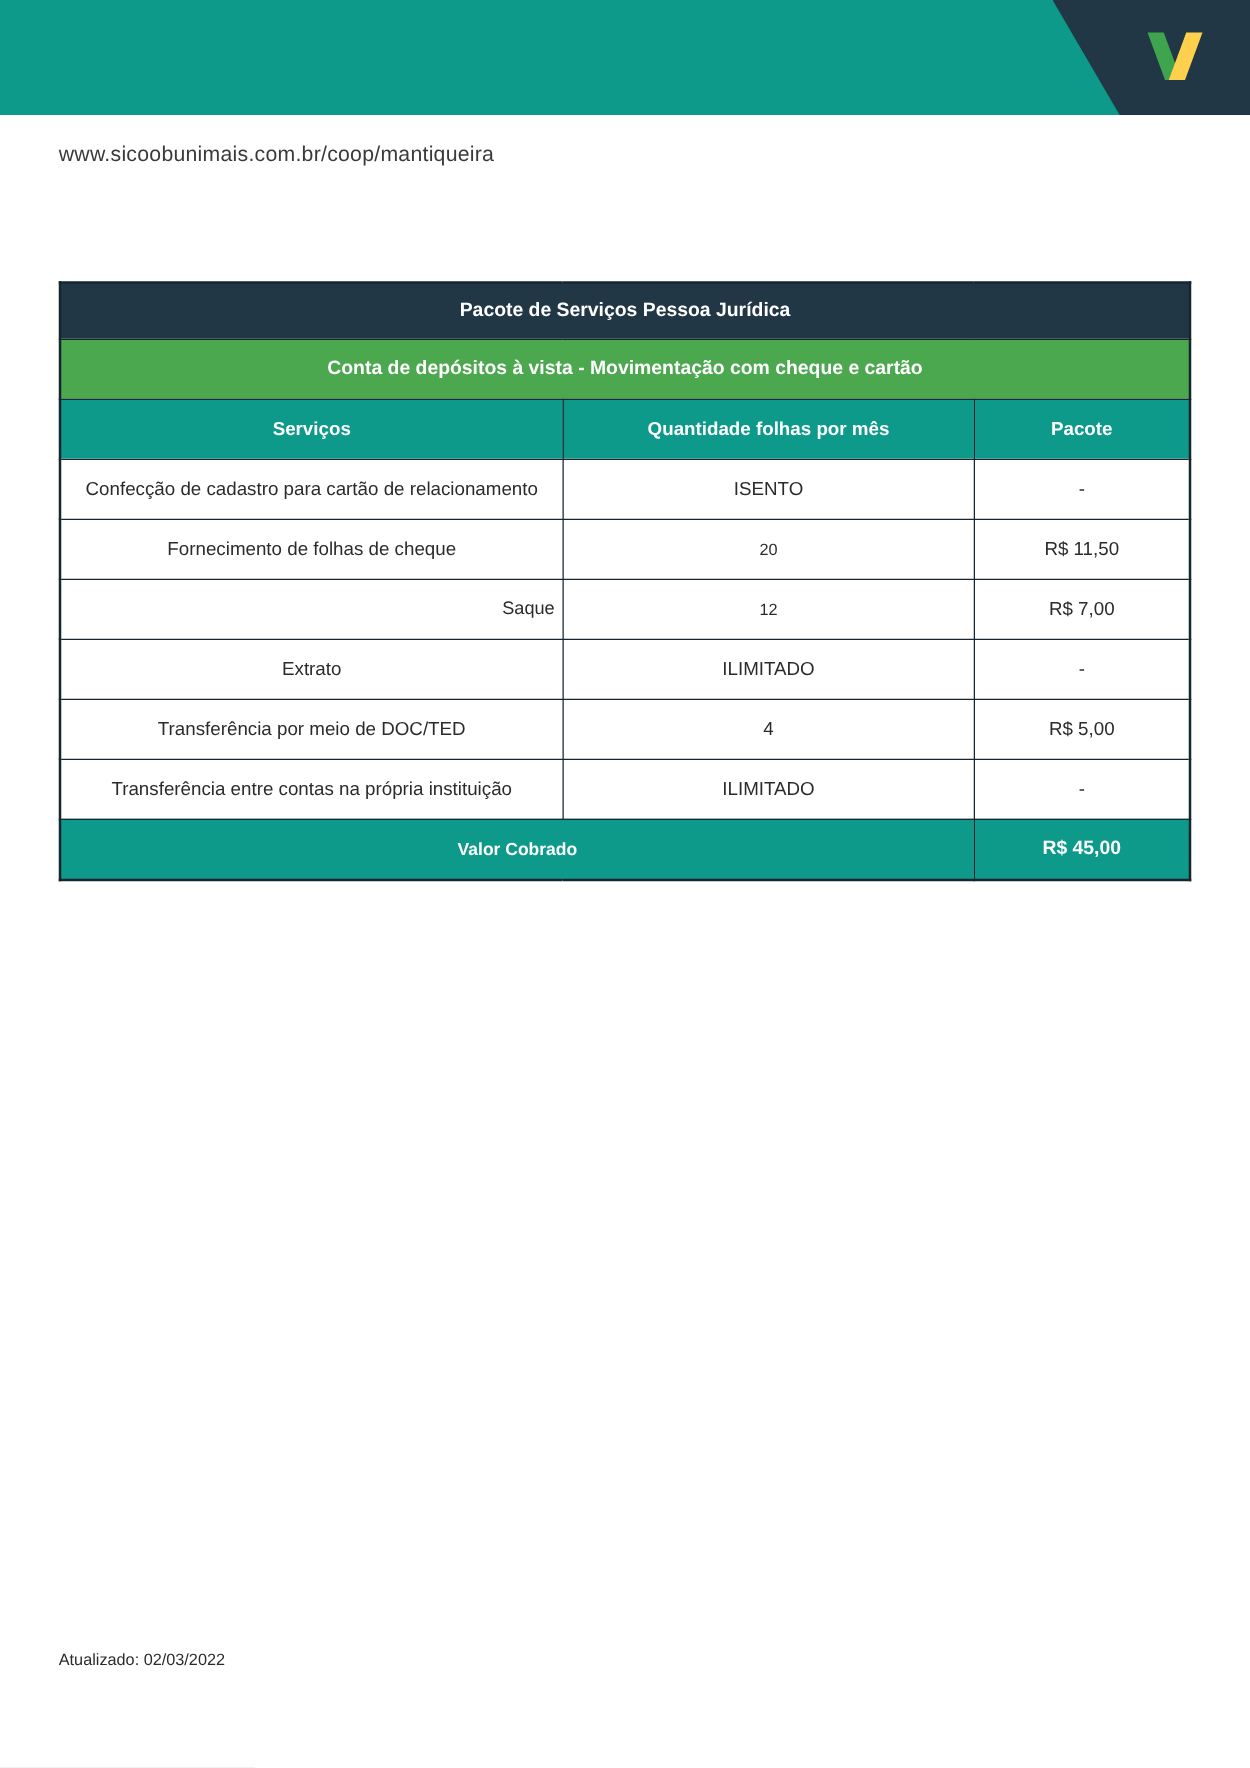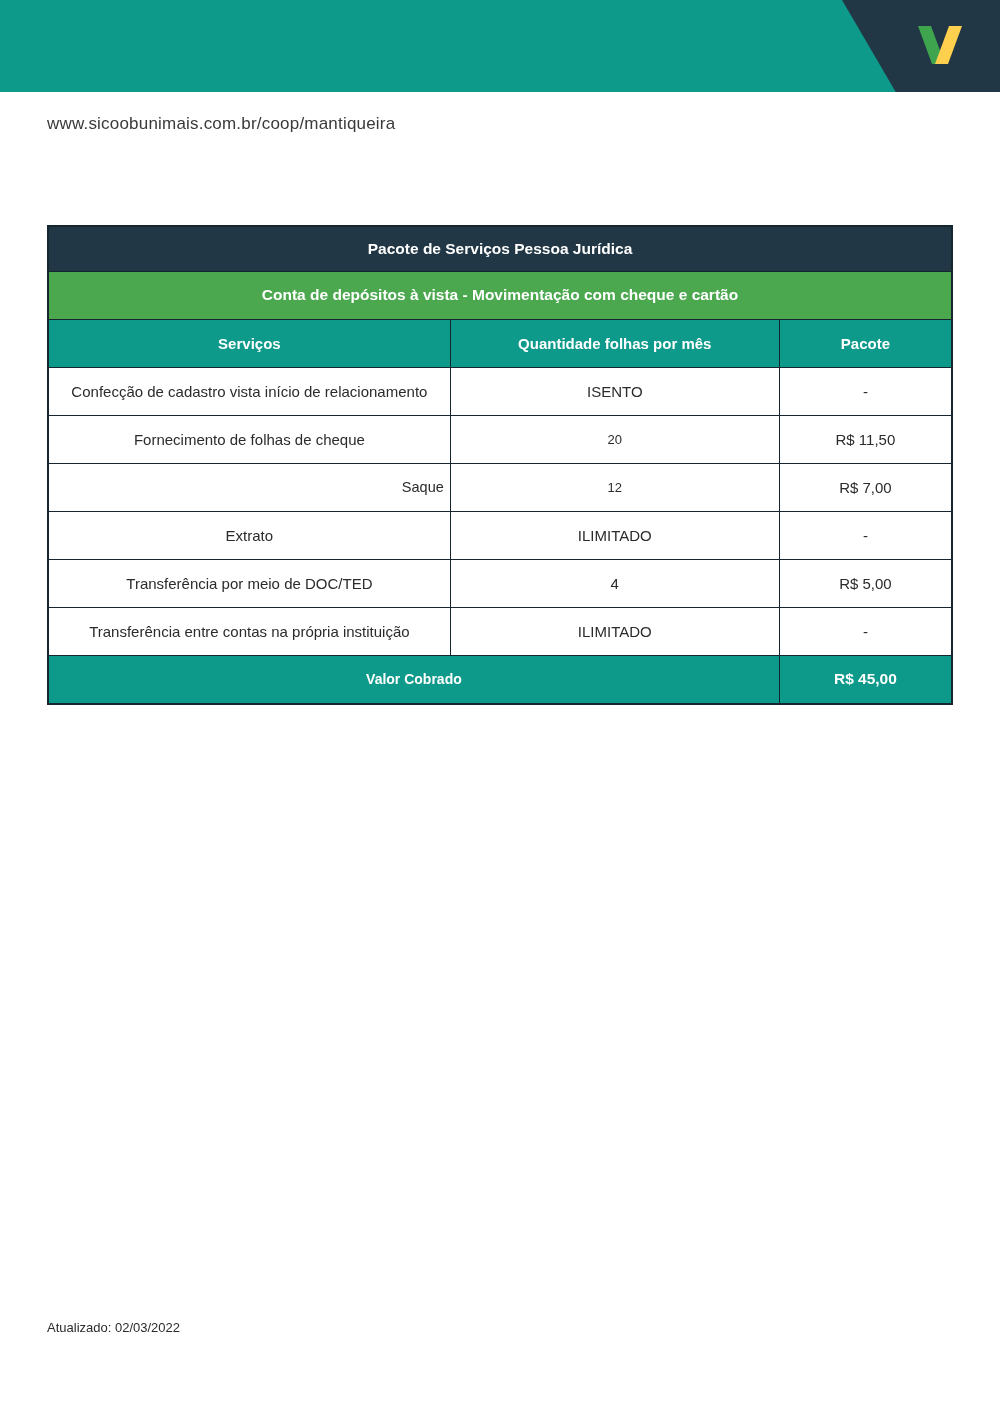--- a/index.html
+++ b/index.html
@@ -150,21 +150,21 @@
         <tr class="subtitle-row">
           <td colspan="3">Conta de depósitos à vista - Movimentação com cheque e cartão</td>
         </tr>
         <tr class="head-row">
           <th>Serviços</th>
           <th>Quantidade folhas por mês</th>
           <th>Pacote</th>
         </tr>
 
         <tr class="data-row">
-          <td>Confecção de cadastro vista início de relacionamento</td>
+          <td>Confecção de cadastro para cartão de relacionamento</td>
           <td>ISENTO</td>
           <td>-</td>
         </tr>
         <tr class="data-row">
           <td>Fornecimento de folhas de cheque</td>
           <td>20</td>
           <td>R$ 11,50</td>
         </tr>
         <tr class="data-row">
           <td>Saque</td>

